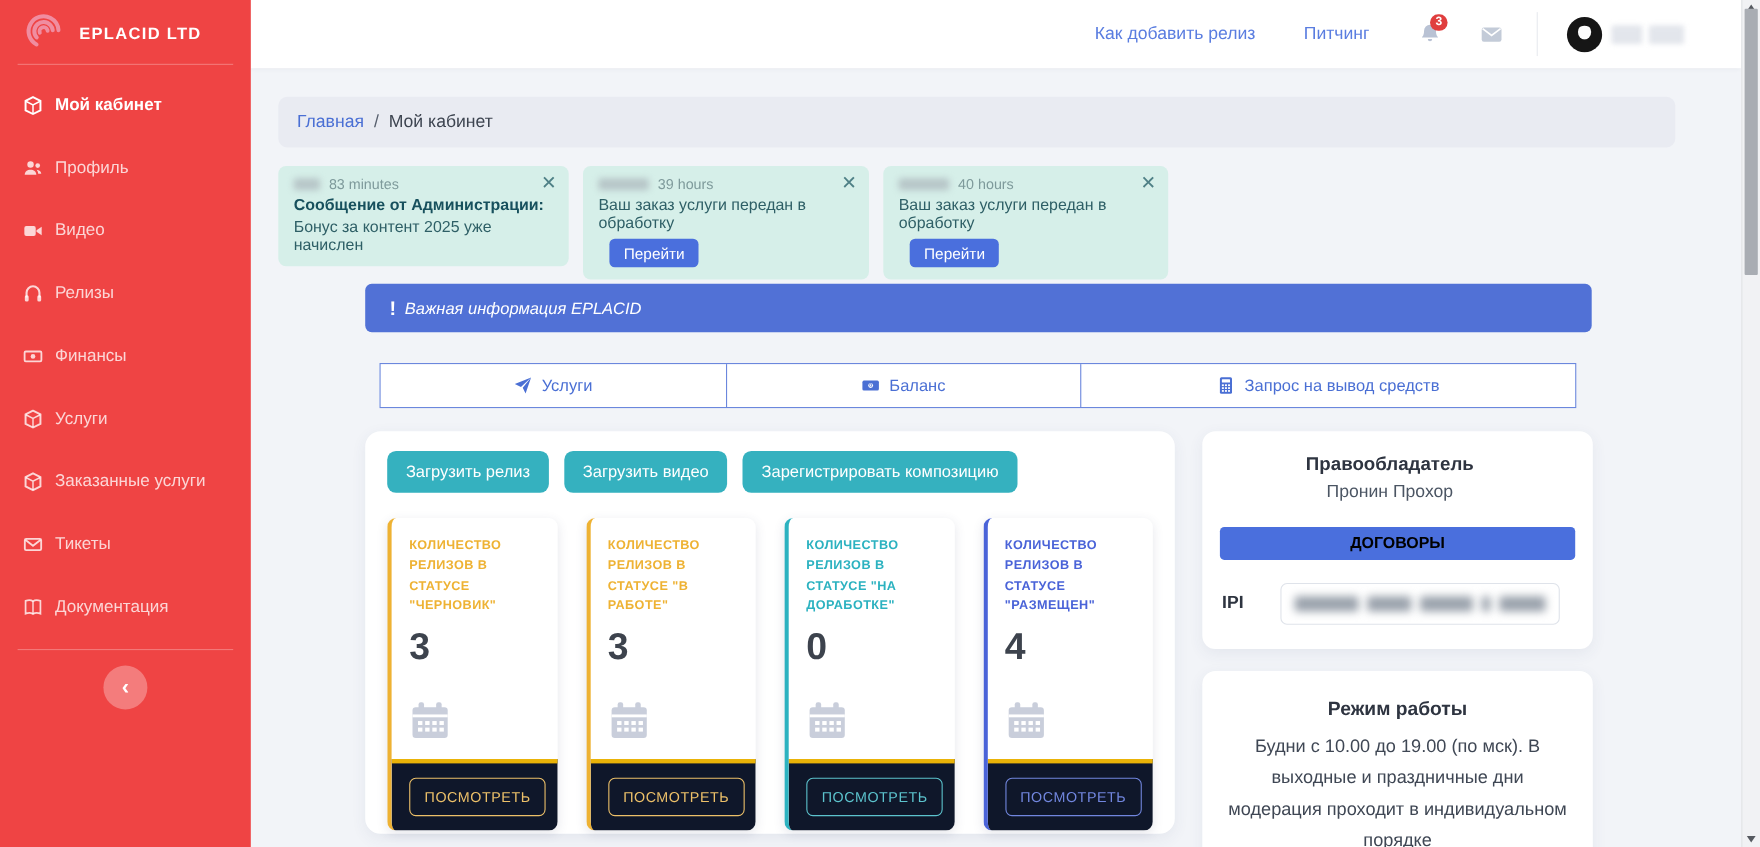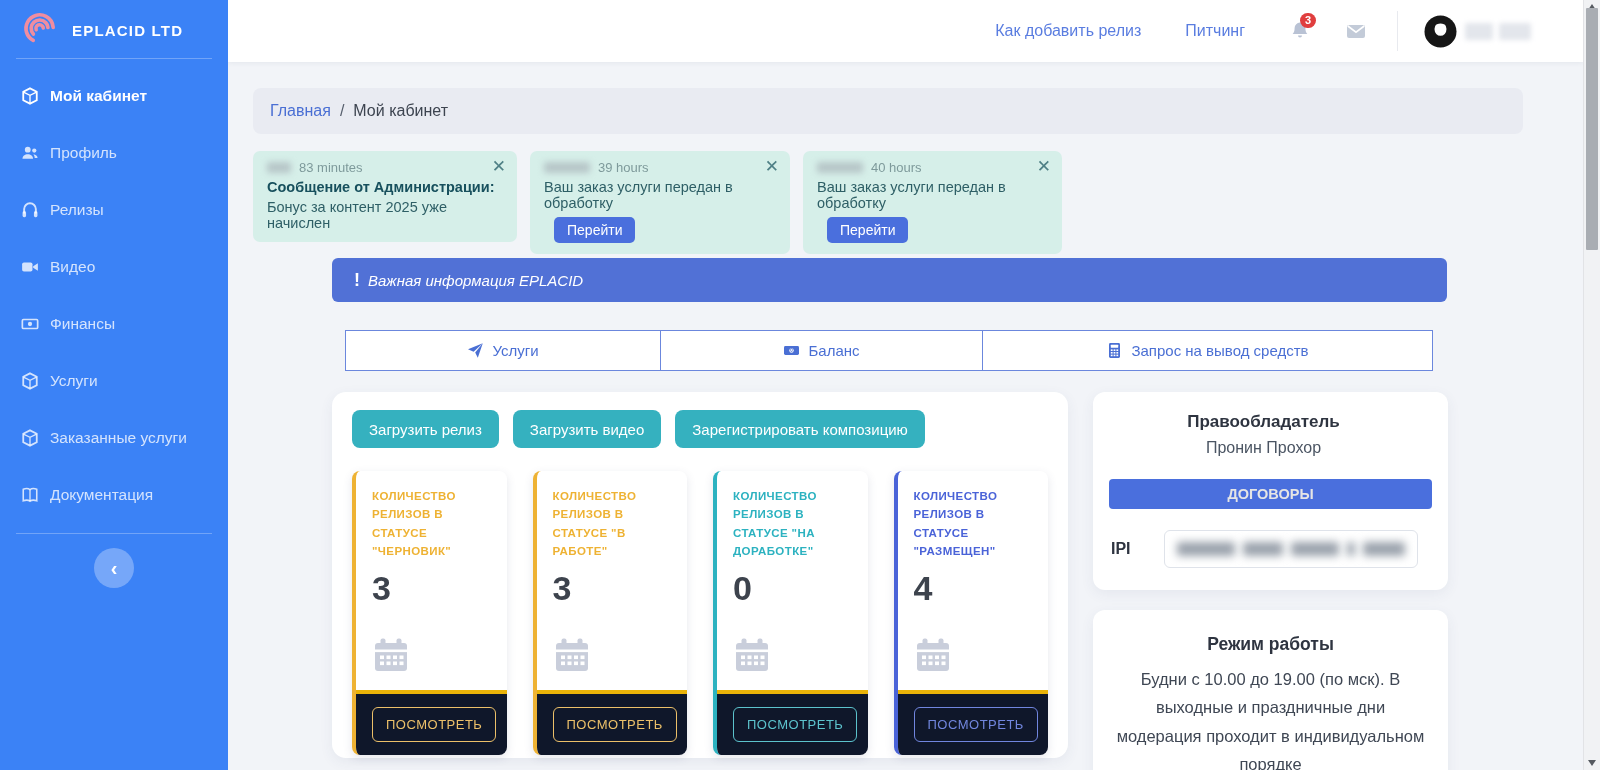--- a/index.html
+++ b/index.html
@@ -1,21 +1,21 @@
 <!DOCTYPE html>
 <html lang="ru"><head>
 <meta charset="utf-8">
 <style>
   * { margin:0; padding:0; box-sizing:border-box; }
   html,body { width:1600px; height:770px; overflow:hidden; }
   body { font-family:"Liberation Sans","DejaVu Sans",sans-serif; background:#f2f4f8; }
   #app { position:relative; width:1600px; height:770px; background:#f2f4f8; overflow:hidden; }
 
   
-  .sidebar { position:absolute; left:0; top:0; width:228px; height:770px; background:#3b82f6; z-index:5; }
+  .sidebar { position:absolute; left:0; top:0; width:228px; height:770px; background:#ef4444; z-index:5; }
   .logo-row { display:flex; align-items:center; gap:10px; padding:10px 14px 6px 14px; height:56px; }
   .logo-mark { width:48px; height:48px; flex:0 0 auto; }
   .brand-name { color:#fff; font-weight:bold; font-size:15px; letter-spacing:1.2px; }
   .side-divider { height:1px; background:rgba(255,255,255,.28); margin:2px 16px; }
   .nav { padding-top:6px; }
   .nav-item { display:flex; align-items:center; gap:11px; height:57px; padding-left:21px; color:rgba(255,255,255,.78); font-size:15.5px; cursor:pointer; }
   .nav-item .nicon { width:18px; height:18px; display:inline-flex; }
   .nav-item .nicon svg { width:18px; height:18px; }
   .nav-item.active { color:#ffffff; font-weight:bold; }
   .collapse-wrap { margin-top:10px; }
@@ -89,21 +89,21 @@
   .stat-footer { border-top:4px solid #eab308; background:#0f172a; padding:13px 0 13px 16px; }
   .stat-view-btn { background:transparent; border:1.5px solid #ccc; border-radius:6px; font-size:13px; letter-spacing:.5px; padding:9px 13px; cursor:pointer; font-family:inherit; }
   .amber .stat-view-btn { color:#ecc069; border-color:#ecc069; }
   .teal  .stat-view-btn { color:#5cc3cd; border-color:#5cc3cd; }
   .blue  .stat-view-btn { color:#7186de; border-color:#7186de; }
 
   .right-col { position:absolute; left:865px; top:330px; width:355px; }
   .rh-card { background:#fff; border-radius:12px; box-shadow:0 4px 14px rgba(60,70,110,.07); padding:20px 30px 22px 16px; }
   .rh-title { text-align:center; font-size:17px; font-weight:bold; color:#2e3440; }
   .rh-name { text-align:center; font-size:16px; color:#4b5563; margin-top:7px; }
-  .rh-btn { display:block; width:323px; height:30px; background:#4a6fdd; color:#e5e5e5; border:none; border-radius:4px; font-size:14.5px; font-weight:bold; margin:22px auto 0 auto; cursor:pointer; font-family:inherit; }
+  .rh-btn { display:block; width:323px; height:30px; background:#4a6fdd; color:#000000; border:none; border-radius:4px; font-size:14.5px; font-weight:bold; margin:22px auto 0 auto; cursor:pointer; font-family:inherit; }
   .ipi-row { display:flex; align-items:center; margin-top:21px; padding-left:2px; }
   .ipi-label { font-size:16px; font-weight:bold; color:#2e3440; width:60px; }
   .ipi-input { flex:1; height:38px; border:1px solid #dfe3ea; border-radius:6px; background:#fff; display:flex; align-items:center; gap:8px; padding:0 12px; }
   .ipi-blob { height:14px; background:#9aa2ac; border-radius:2px; filter:blur(4px); }
   .ib1 { width:58px; } .ib2 { width:40px; } .ib3 { width:48px; } .ib4 { width:8px; } .ib5 { width:42px; }
 
   .sched-card { background:#fff; border-radius:12px; box-shadow:0 4px 14px rgba(60,70,110,.07); padding:24px 20px 30px 20px; margin-top:20px; min-height:200px; }
   .sched-title { text-align:center; font-size:17.5px; font-weight:bold; color:#2e3440; }
   .sched-text { text-align:center; font-size:16.5px; color:#3f4754; line-height:1.72; margin-top:10px; }
 
@@ -149,38 +149,38 @@
               <path d="M1.3 13.2c0-2.6 2.1-4.1 4.7-4.1s4.7 1.5 4.7 4.1z"></path>
               <circle cx="11.8" cy="5.8" r="1.9"></circle>
               <path d="M11 9.1c2.1.2 3.7 1.4 3.7 3.4h-2.5a5.6 5.6 0 0 0-1.2-3.4z"></path>
             </svg>
         </span>
         <span>Профиль</span>
       </div>
       <div class="nav-item">
         <span class="nicon">
           <svg viewBox="0 0 16 16" fill="currentColor">
+              <rect x="1" y="4" width="9.2" height="8" rx="1.6"></rect>
+              <path d="M10.8 7.4 15 4.6v6.8l-4.2-2.8z"></path>
+            </svg>
+        </span>
+        <span>Видео</span>
+      </div>
+      <div class="nav-item">
+        <span class="nicon">
+          <svg viewBox="0 0 16 16" fill="currentColor">
               <path d="M2.8 11V7.2a5.2 5.2 0 0 1 10.4 0V11" fill="none" stroke="currentColor" stroke-width="1.7"></path>
               <rect x="1.4" y="9.2" width="3.1" height="5.2" rx="1.3"></rect>
               <rect x="11.5" y="9.2" width="3.1" height="5.2" rx="1.3"></rect>
             </svg>
         </span>
         <span>Релизы</span>
       </div>
       <div class="nav-item">
         <span class="nicon">
-          <svg viewBox="0 0 16 16" fill="currentColor">
-              <rect x="1" y="4" width="9.2" height="8" rx="1.6"></rect>
-              <path d="M10.8 7.4 15 4.6v6.8l-4.2-2.8z"></path>
-            </svg>
-        </span>
-        <span>Видео</span>
-      </div>
-      <div class="nav-item">
-        <span class="nicon">
           <svg viewBox="0 0 16 16" fill="none" stroke="currentColor">
               <rect x="1.2" y="4" width="13.6" height="8" rx="1" stroke-width="1.5"></rect>
               <circle cx="8" cy="8" r="1.9" fill="currentColor" stroke="none"></circle>
             </svg>
         </span>
         <span>Финансы</span>
       </div>
       <div class="nav-item">
         <span class="nicon">
           <svg viewBox="0 0 16 16" fill="none" stroke="currentColor">
@@ -191,20 +191,29 @@
         <span>Услуги</span>
       </div>
       <div class="nav-item">
         <span class="nicon">
           <svg viewBox="0 0 16 16" fill="none" stroke="currentColor">
               <path d="M8 1.2 14 4.2v7.6L8 14.8 2 11.8V4.2Z" stroke-width="1.6"></path>
               <path d="M2.2 4.5 8 7.4l5.8-2.9M8 7.4v7.2" stroke-width="1.2"></path>
             </svg>
         </span>
         <span>Заказанные услуги</span>
+      </div>
+      <div class="nav-item">
+        <span class="nicon">
+          <svg viewBox="0 0 16 16" fill="none" stroke="currentColor">
+              <rect x="1.4" y="3.4" width="13.2" height="9.2" rx="1.1" stroke-width="1.5"></rect>
+              <path d="m2 4.4 6 4.6 6-4.6" stroke-width="1.5"></path>
+            </svg>
+        </span>
+        <span>Тикеты</span>
       </div>
       <div class="nav-item">
         <span class="nicon">
           <svg viewBox="0 0 16 16" fill="none" stroke="currentColor">
               <path d="M8 3.2C6.6 2.2 4.1 2.1 2 2.9v10.3c2.1-.8 4.6-.7 6 .3 1.4-1 3.9-1.1 6-.3V2.9c-2.1-.8-4.6-.7-6 .3z" stroke-width="1.4"></path>
               <path d="M8 3.2v10.3" stroke-width="1.2"></path>
             </svg>
         </span>
         <span>Документация</span>
       </div>

